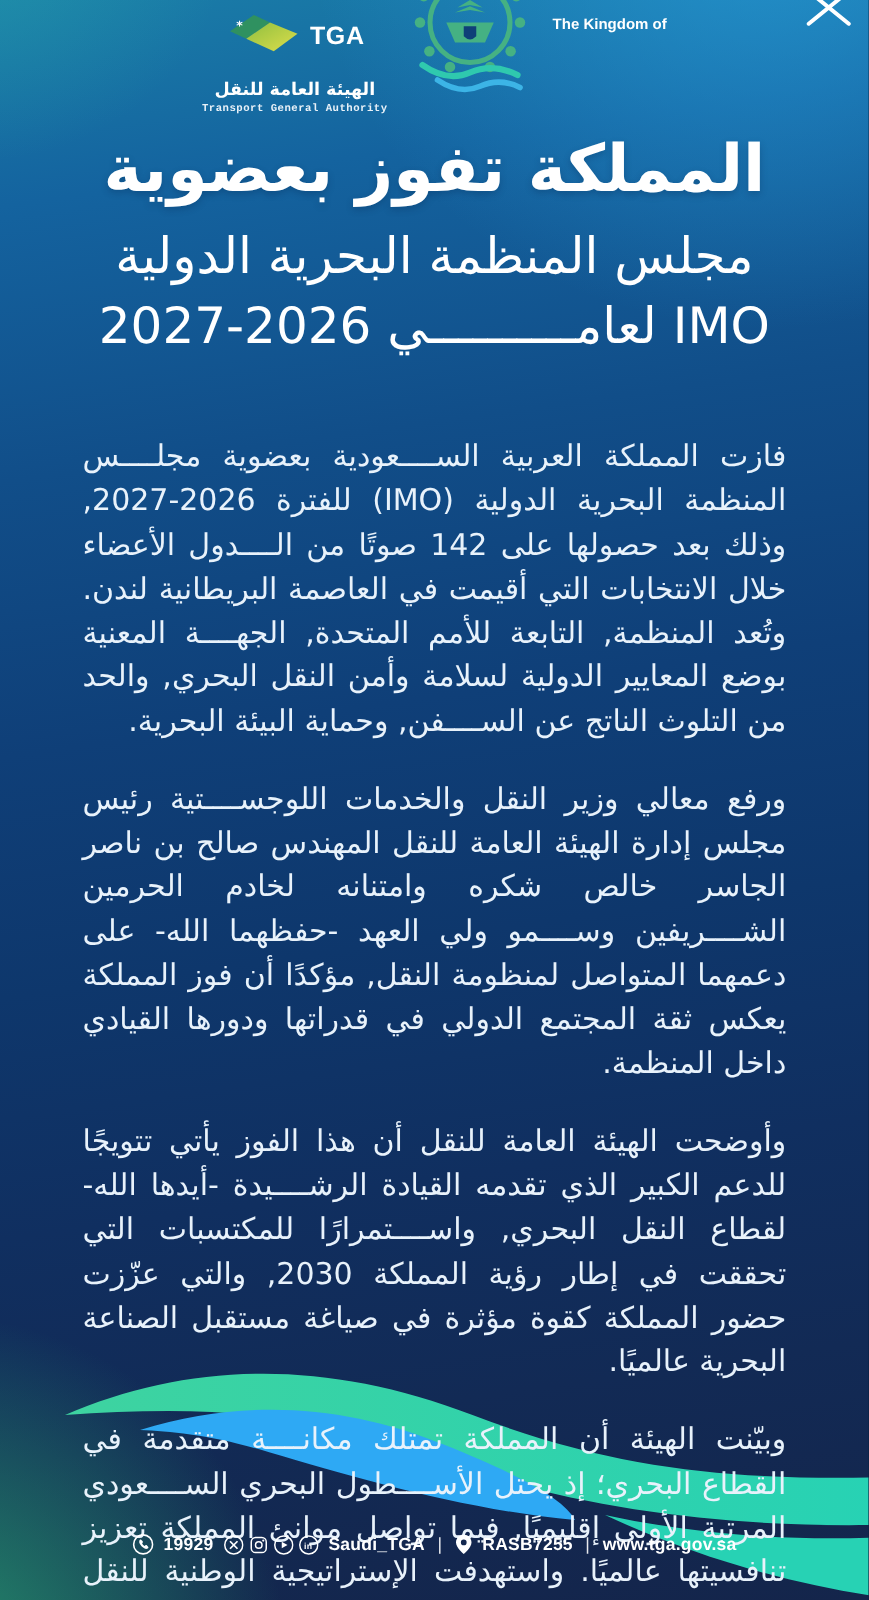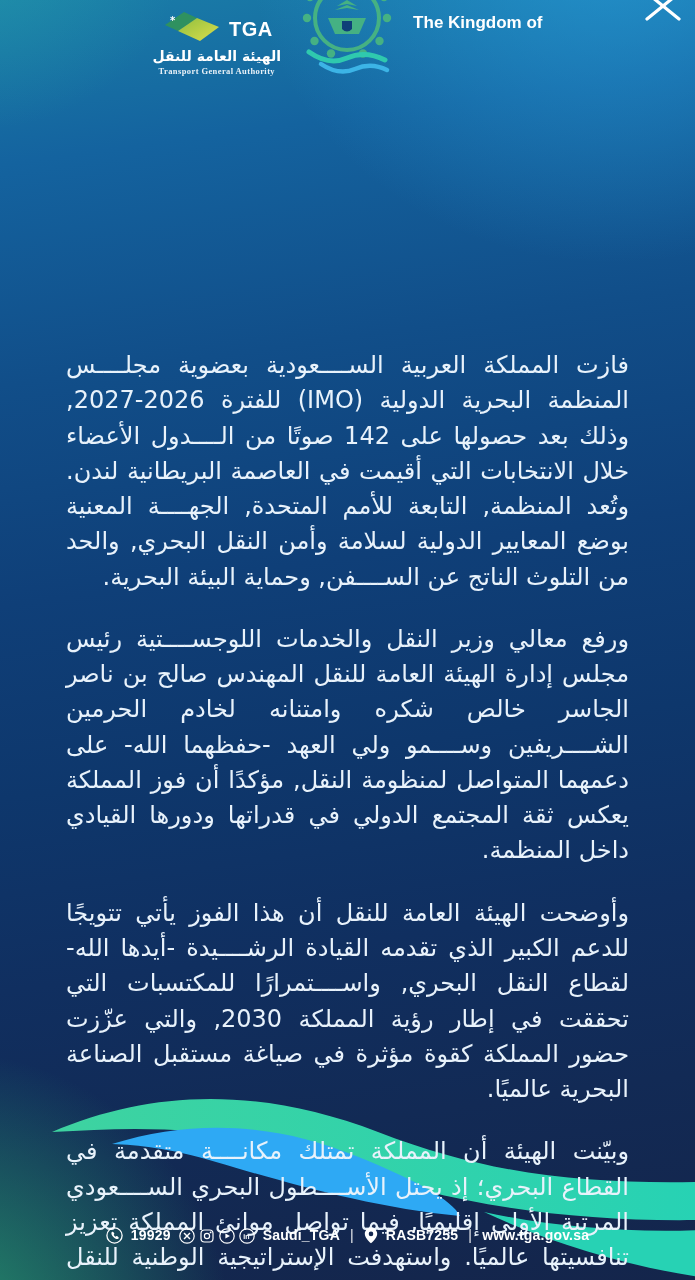--- a/index.html
+++ b/index.html
@@ -10,25 +10,25 @@
       radial-gradient(300px 260px at -4% -4%, rgba(40,170,170,.45), rgba(40,170,170,0) 70%),
       radial-gradient(540px 500px at 88% -6%, rgba(43,166,228,.62), rgba(43,166,228,0) 68%),
       radial-gradient(440px 430px at -8% 104%, rgba(44,186,120,.72), rgba(44,186,120,0) 65%),
       linear-gradient(172deg,#1a7da8 0%,#14639f 12%,#114e89 28%,#0f3f78 44%,#0e376c 58%,#102f60 72%,#122a55 85%,#14254b 100%);
   }
   
   .header{position:absolute;top:0;left:0;right:0;height:92px;display:flex;justify-content:center;align-items:flex-start;gap:14px;}
   .tga-logo{margin-top:10px;display:flex;flex-direction:column;align-items:center;color:#fff;}
   .tga-top{display:flex;align-items:center;gap:6px;}
   .tga-acronym{font-family:"Liberation Sans",sans-serif;font-size:20px;font-weight:800;letter-spacing:.5px;line-height:1;}
-  .tga-ar{font-size:14px;font-weight:700;margin-top:0;direction:rtl;}
-  .tga-en{font-family:Liberation Serif, serif;font-size:8.5px;font-weight:700;letter-spacing:.4px;margin-top:2px;color:#e8f1f8;}
+  .tga-ar{font-size:14px;font-weight:700;margin-top:16px;direction:rtl;}
+  .tga-en{font-family:Liberation Mono, monospace;font-size:8.5px;font-weight:700;letter-spacing:.4px;margin-top:2px;color:#e8f1f8;}
   .wheel-wrap{margin-top:-4px;}
   .kingdom{margin-top:12px;color:#fff;font-family:"Liberation Sans",sans-serif;line-height:1.25;}
-  .kingdom .k1{font-size:17px;font-weight:700;}
+  .kingdom .k1{font-size:12px;font-weight:700;}
   .kingdom .k2{font-size:23px;font-weight:800;}
   .close{position:absolute;top:-10px;right:12px;z-index:5;cursor:pointer;}
   
   .headline{position:absolute;top:104px;left:0;right:0;text-align:center;direction:rtl;color:#ffffff;z-index:2;}
   .hl1{font-size:52px;font-weight:800;line-height:1.25;text-shadow:0 2px 6px rgba(0,30,70,.25);}
   .hl2{font-size:40px;font-weight:400;margin-top:12px;line-height:1.2;}
   .hl3{font-size:40px;font-weight:400;margin-top:8px;line-height:1.2;}
   
   .body{position:absolute;top:348px;right:66px;left:66px;direction:rtl;text-align:justify;color:#e8f2fb;font-size:24px;line-height:1.47;z-index:2;}
   .body p{margin:0 0 27px 0;}
@@ -97,20 +97,25 @@
         <path d="M14,56 q20,14 38,6 q18,-8 38,2" stroke="#2fc9ae" stroke-width="5" fill="none" stroke-linecap="round"></path>
         <path d="M26,68 q18,12 34,5 q16,-7 32,1" stroke="#3cb4e6" stroke-width="4.5" fill="none" stroke-linecap="round"></path>
       </svg>
     </div>
 
     <div class="kingdom">
       <div class="k1">The Kingdom of</div>
     </div>
   </div>
 
+  <div class="headline">
+    <div class="hl1">المملكة تفوز بعضوية</div>
+    <div class="hl2">مجلس المنظمة البحرية الدولية</div>
+    <div class="hl3">IMO لعامــــــــــي 2026-2027</div>
+  </div>
 
   <div class="body">
     <p>فازت المملكة العربية الســــعودية بعضوية مجلــــس المنظمة البحرية الدولية (IMO) للفترة 2026-2027, وذلك بعد حصولها على 142 صوتًا من الــــدول الأعضاء خلال الانتخابات التي أقيمت في العاصمة البريطانية لندن. وتُعد المنظمة, التابعة للأمم المتحدة, الجهــــة المعنية بوضع المعايير الدولية لسلامة وأمن النقل البحري, والحد من التلوث الناتج عن الســــفن, وحماية البيئة البحرية.</p>
     <p>ورفع معالي وزير النقل والخدمات اللوجســــتية رئيس مجلس إدارة الهيئة العامة للنقل المهندس صالح بن ناصر الجاسر خالص شكره وامتنانه لخادم الحرمين الشــــريفين وســــمو ولي العهد -حفظهما الله- على دعمهما المتواصل لمنظومة النقل, مؤكدًا أن فوز المملكة يعكس ثقة المجتمع الدولي في قدراتها ودورها القيادي داخل المنظمة.</p>
     <p>وأوضحت الهيئة العامة للنقل أن هذا الفوز يأتي تتويجًا للدعم الكبير الذي تقدمه القيادة الرشــــيدة -أيدها الله- لقطاع النقل البحري, واســــتمرارًا للمكتسبات التي تحققت في إطار رؤية المملكة 2030, والتي عزّزت حضور المملكة كقوة مؤثرة في صياغة مستقبل الصناعة البحرية عالميًا.</p>
     <p>وبيّنت الهيئة أن المملكة تمتلك مكانــــة متقدمة في القطاع البحري؛ إذ يحتل الأســــطول البحري الســــعودي المرتبة الأولى إقليميًا, فيما تواصل موانئ المملكة تعزيز تنافسيتها عالميًا. واستهدفت الإستراتيجية الوطنية للنقل والخدمات اللوجستية رفع كفاءة الموانئ, وتسهيل حركة التجارة, وتنمية السياحة البحرية عبر الكروز والنقل الساحلي, مستفيدة من موقع المملكة الذي يمر عبره %13 من التجارة العالمية في البحر الأحمر.</p>
   </div>
 
   <svg class="waves" width="695" height="200" viewBox="0 0 695 200" preserveAspectRatio="none">
     <defs>

